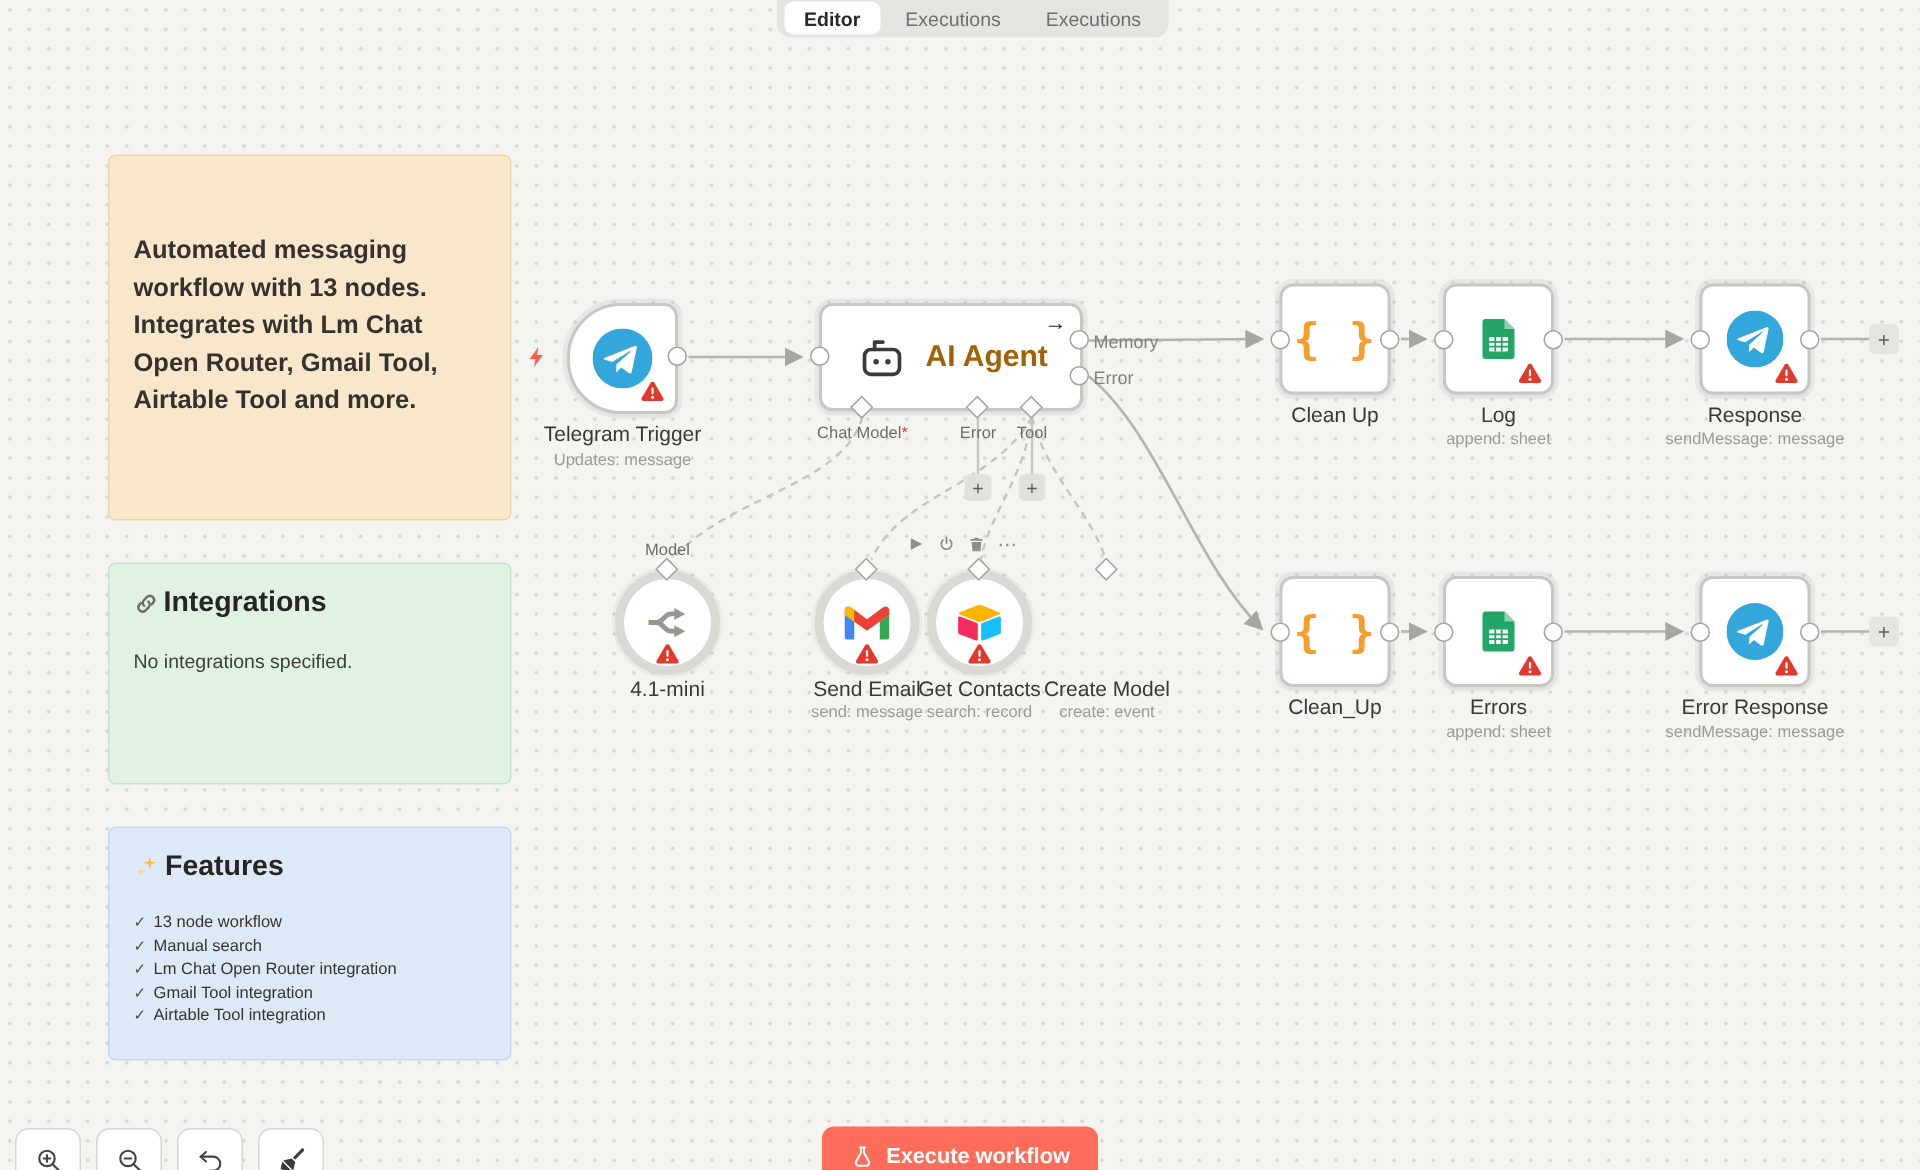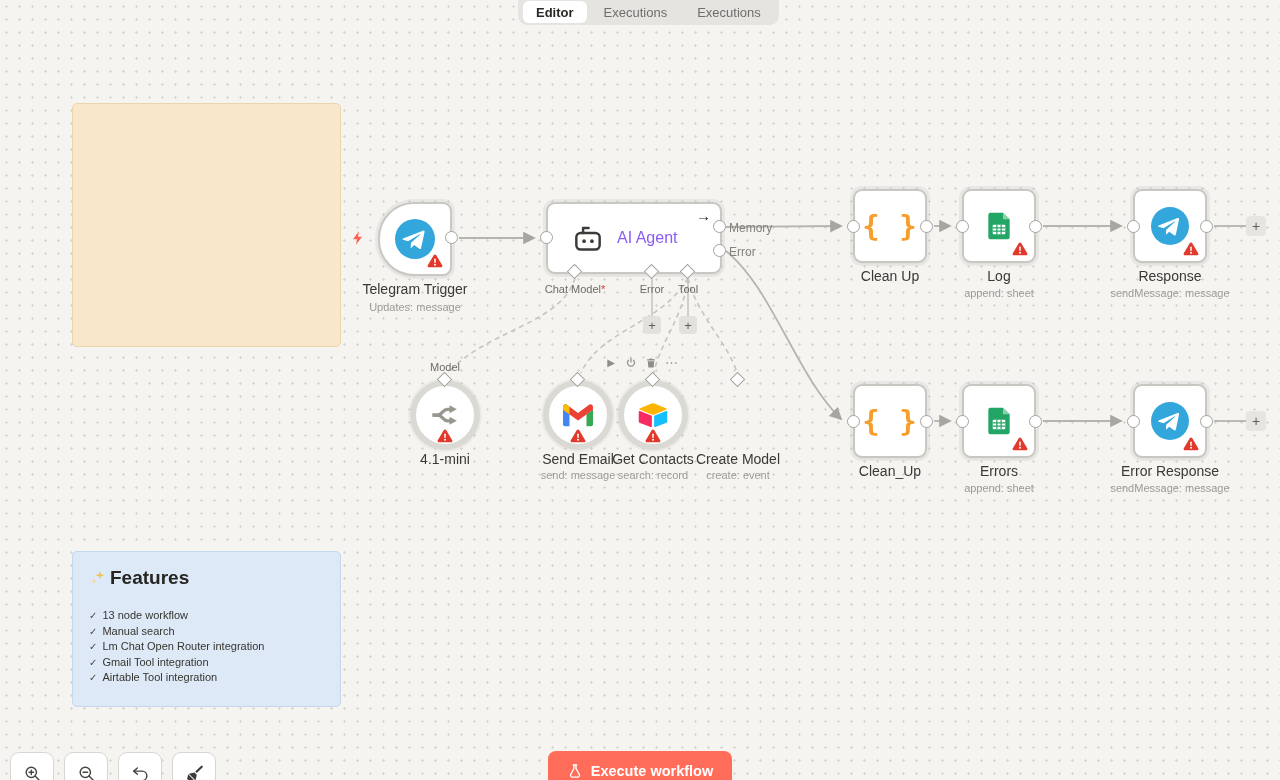--- a/index.html
+++ b/index.html
@@ -92,22 +92,35 @@
     </g>
   </svg>
 
   <div class="tabbar">
     <div class="tab active">Editor</div>
     <div class="tab">Executions</div>
     <div class="tab">Executions</div>
   </div>
 
   <div class="note note-orange" style="left:72px;top:103px;width:269px;height:244px;">
-  </div>
-
+    <div class="note-body-lg">Automated messaging workflow with 13 nodes. Integrates with Lm Chat Open Router, Gmail Tool, Airtable Tool and more.</div>
+  </div>
+
+  <div class="note note-green" style="left:72px;top:375px;width:269px;height:148px;">
+    <div class="note-title-sm">
+      <span style="line-height:0;">
+        <svg width="17" height="17" viewBox="0 0 24 24" fill="none" stroke="#6b6a66" stroke-width="2.2" stroke-linecap="round">
+          <path d="M10 14a4 4 0 0 1 0-5.6l3-3a4 4 0 0 1 5.6 5.6l-1.6 1.6"></path>
+          <path d="M14 10a4 4 0 0 1 0 5.6l-3 3a4 4 0 0 1-5.6-5.6l1.6-1.6"></path>
+        </svg>
+      </span>
+      <span>Integrations</span>
+    </div>
+    <div class="note-body-sm">No integrations specified.</div>
+  </div>
 
   <div class="note note-blue" style="left:72px;top:551px;width:269px;height:156px;">
     <div class="note-title-sm">
       <span style="line-height:0;">
         <svg width="18" height="18" viewBox="0 0 24 24">
           <path d="M14.5 2.5l1.2 4.6 4.6 1.2-4.6 1.2-1.2 4.6-1.2-4.6-4.6-1.2 4.6-1.2z" fill="#f2c04a"></path>
           <path d="M6.5 12l.9 3.3 3.3.9-3.3.9-.9 3.3-.9-3.3-3.3-.9 3.3-.9z" fill="#f6d78d"></path>
         </svg>
       </span>
       <span>Features</span>
@@ -162,21 +175,21 @@
 
   <div class="rnode ainode" style="left:546px;top:202px;">
     <span style="line-height:0;">
       <svg width="32" height="27" viewBox="0 0 26 22" fill="none" stroke="#3c3b38" stroke-width="2" stroke-linecap="round" stroke-linejoin="round">
         <rect x="3.5" y="6.5" width="19" height="13.5" rx="3.5"></rect>
         <circle cx="9.8" cy="13.2" r="1.5" fill="#3c3b38" stroke="none"></circle>
         <circle cx="16.2" cy="13.2" r="1.5" fill="#3c3b38" stroke="none"></circle>
         <path d="M9 6.5 V2.5 h4.5"></path>
       </svg>
     </span>
-    <span style="font-size:16px;color:#8b5cf6;font-weight:400;">AI Agent</span>
+    <span style="font-size:20px;color:#a16207;font-weight:700;">AI Agent</span>
     <span class="agent-arrow">→</span>
   </div>
 
   <div class="portlabel" style="left:729px;top:221px;">Memory</div>
   <div class="portlabel" style="left:729px;top:245px;">Error</div>
 
   <div class="subportlabel" style="left:535px;top:283px;width:80px;">
     <span>Chat Model</span><span class="req">*</span>
   </div>
   <div class="subportlabel" style="left:622px;top:283px;width:60px;">

